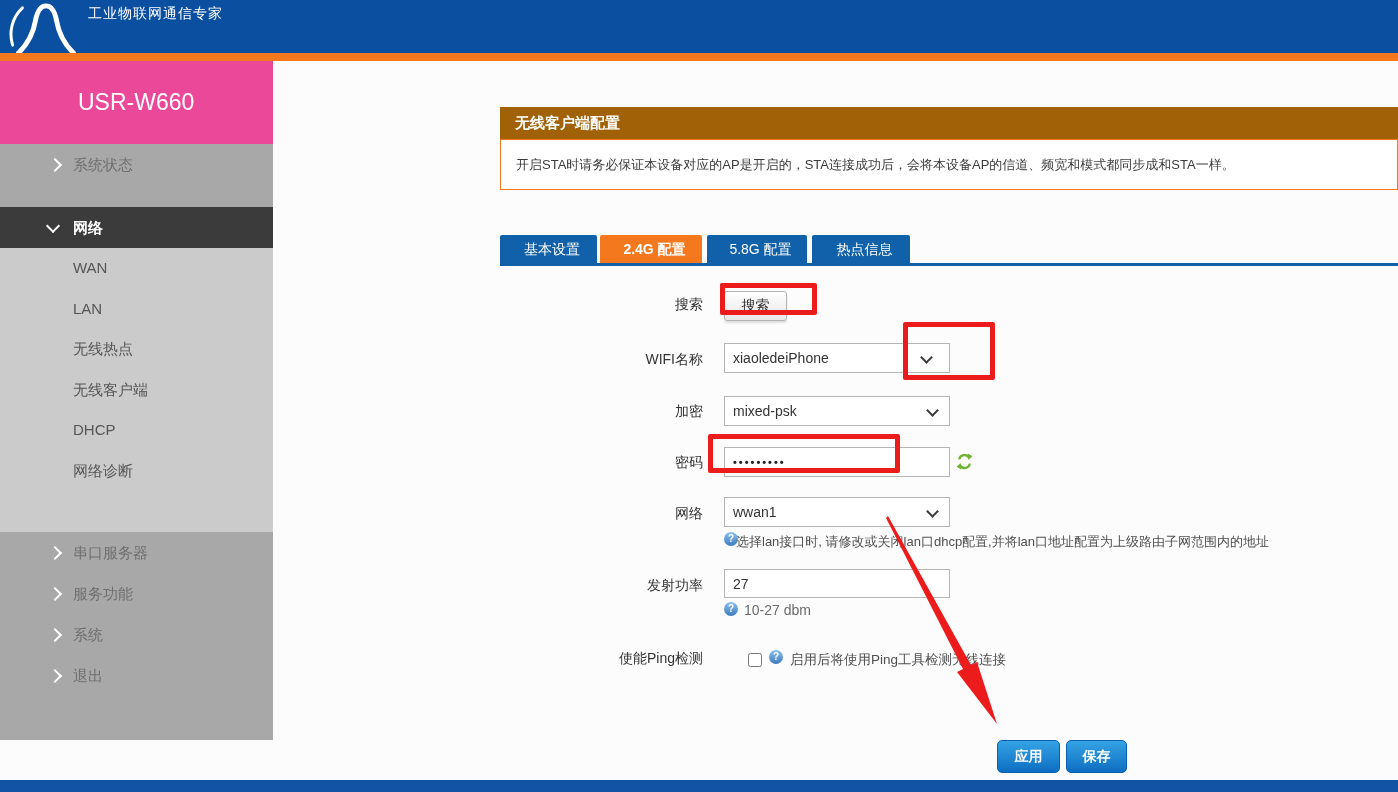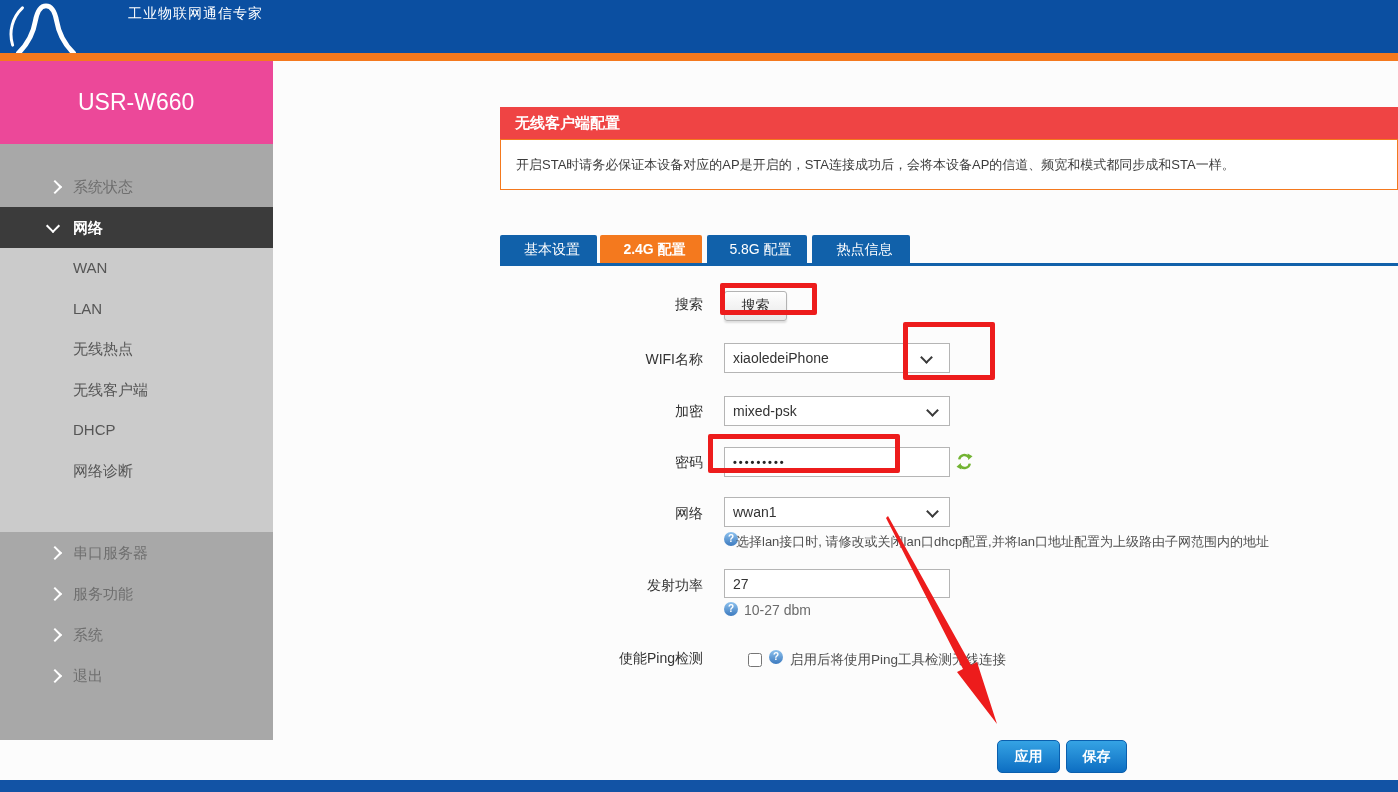--- a/index.html
+++ b/index.html
@@ -5,45 +5,45 @@
   html,body{margin:0;padding:0;}
   body{
     width:1398px;height:792px;position:relative;overflow:hidden;
     background:#fcfcfc;font-family:"Liberation Sans","DejaVu Sans",sans-serif;
     -webkit-font-smoothing:antialiased;
   }
   .abs{position:absolute;}
 
   
   .topbar{left:0;top:0;width:1398px;height:53px;background:#0b4fa1;}
-  .tagline{left:88px;top:5px;color:#ffffff;font-size:14px;letter-spacing:1px;margin-left:40px;}
+  .tagline{left:88px;top:5px;color:#ffffff;font-size:14px;letter-spacing:1px;}
   .orange-strip{left:0;top:53px;width:1398px;height:8px;background:#f4791e;}
 
   
   .sidebar{left:0;top:61px;width:273px;height:719px;}
   .side-header{height:83px;background:#ec4899;color:#fff;font-size:23px;
     line-height:83px;padding-left:78px;box-sizing:border-box;}
-  .sect-top{background:#a8a8a8;height:63px;padding-top:22px;box-sizing:border-box;}
+  .sect-top{background:#a8a8a8;height:63px;box-sizing:border-box;}
   .sect-active{background:#3b3b3b;height:41px;}
   .sect-sub{background:#cbcbcb;height:284px;}
   .sect-bottom{background:#a8a8a8;height:208px;}
   .side-row{height:41px;line-height:41px;position:relative;font-size:15px;cursor:pointer;}
   .side-row.sub{height:40.5px;line-height:40.5px;color:#565656;}
   .side-row .lbl{margin-left:73px;display:inline-block;}
   .grp{color:#6f6f6f;}
   .sel-row{color:#ffffff;font-weight:bold;}
   .chev{display:inline-block;width:8px;height:8px;border-right:2px solid #fff;border-bottom:2px solid #fff;}
   .chev-r{position:absolute;left:50px;top:16px;transform:rotate(-45deg);}
   .chev-dn{position:absolute;left:48px;top:14px;transform:rotate(45deg);}
 
   
   .footer{left:0;bottom:0;width:1398px;height:12px;background:#1253a5;}
 
   
-  .panel-title{left:500px;top:107px;right:0;height:32px;background:#ef4444;color:#fff;
+  .panel-title{left:500px;top:107px;right:0;height:32px;background:#a16207;color:#fff;
     font-size:15px;font-weight:bold;line-height:32px;padding-left:15px;}
   .panel-note{left:500px;top:139px;right:0;height:51px;background:#ffffff;
     border:1px solid #f4791e;box-sizing:border-box;color:#3c3c3c;font-size:13px;line-height:49px;padding-left:15px;}
 
   
   .tab{top:235px;height:28px;line-height:28px;text-align:center;color:#fff;font-size:14px;
     background:#1161aa;cursor:pointer;border-radius:2px 2px 0 0;padding-left:7px;}
   .tab.active{background:#f4791e;font-weight:bold;}
   .tab-line{left:500px;top:263px;right:0;height:3px;background:#1161aa;}
 

